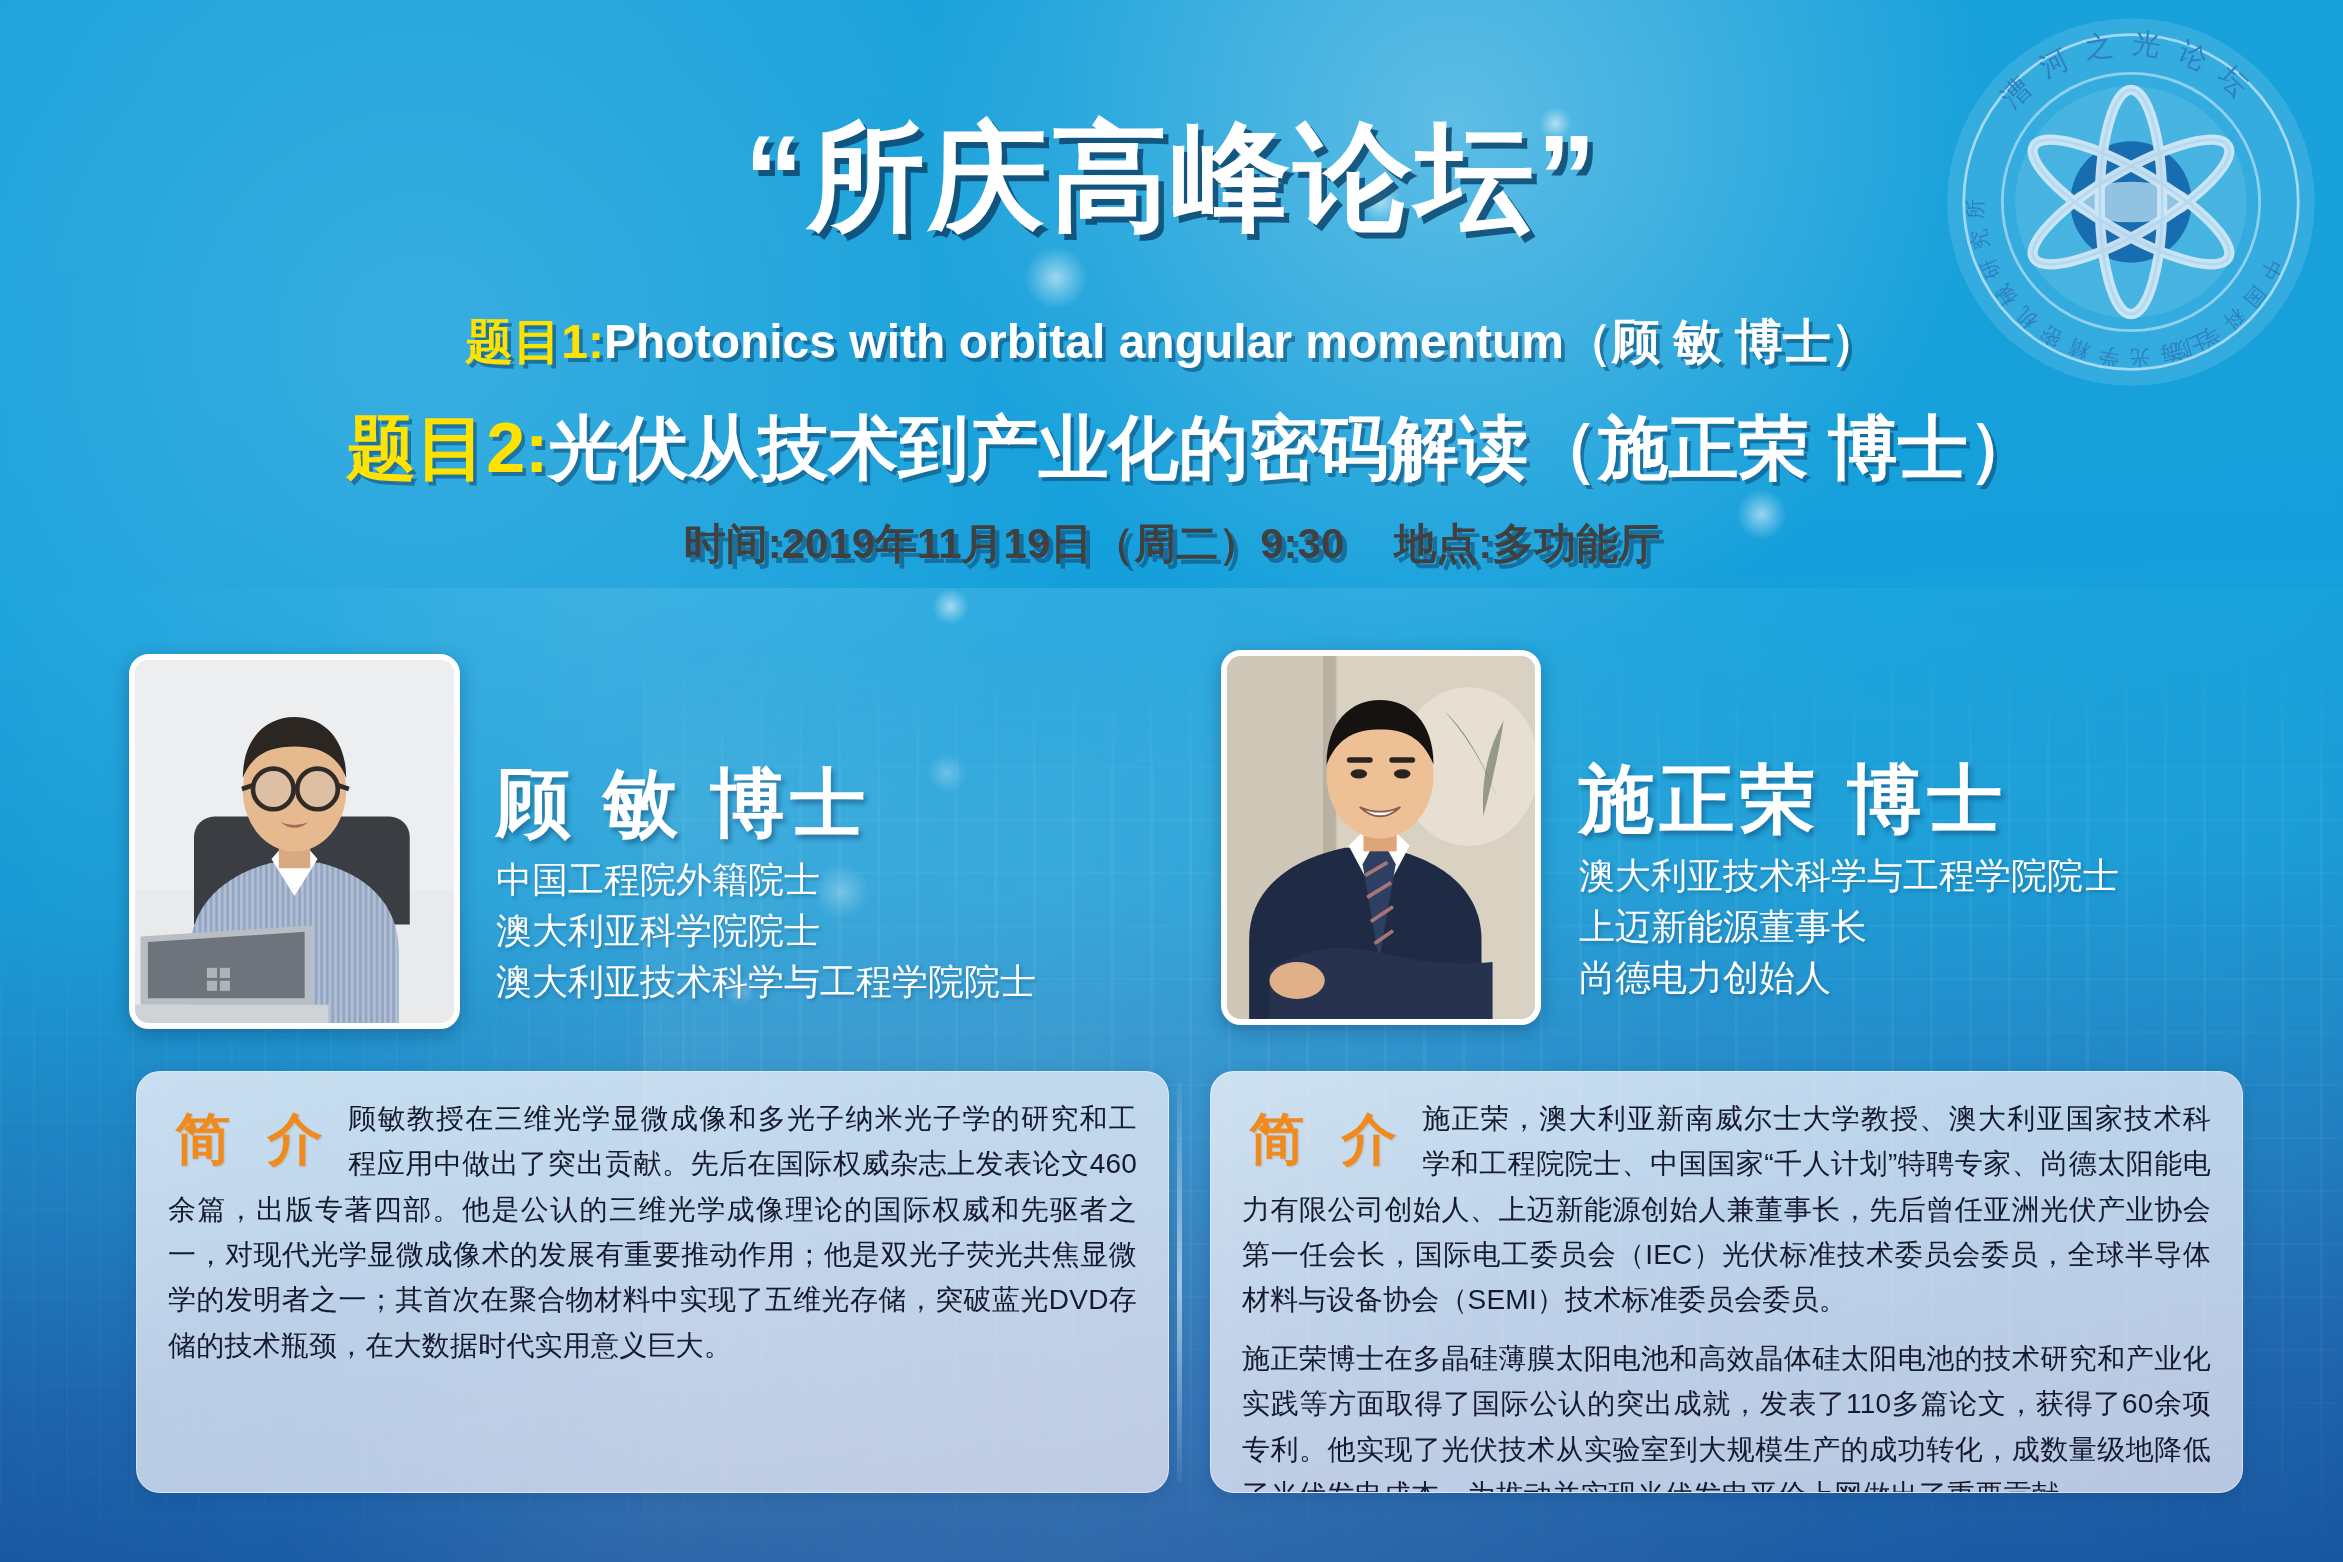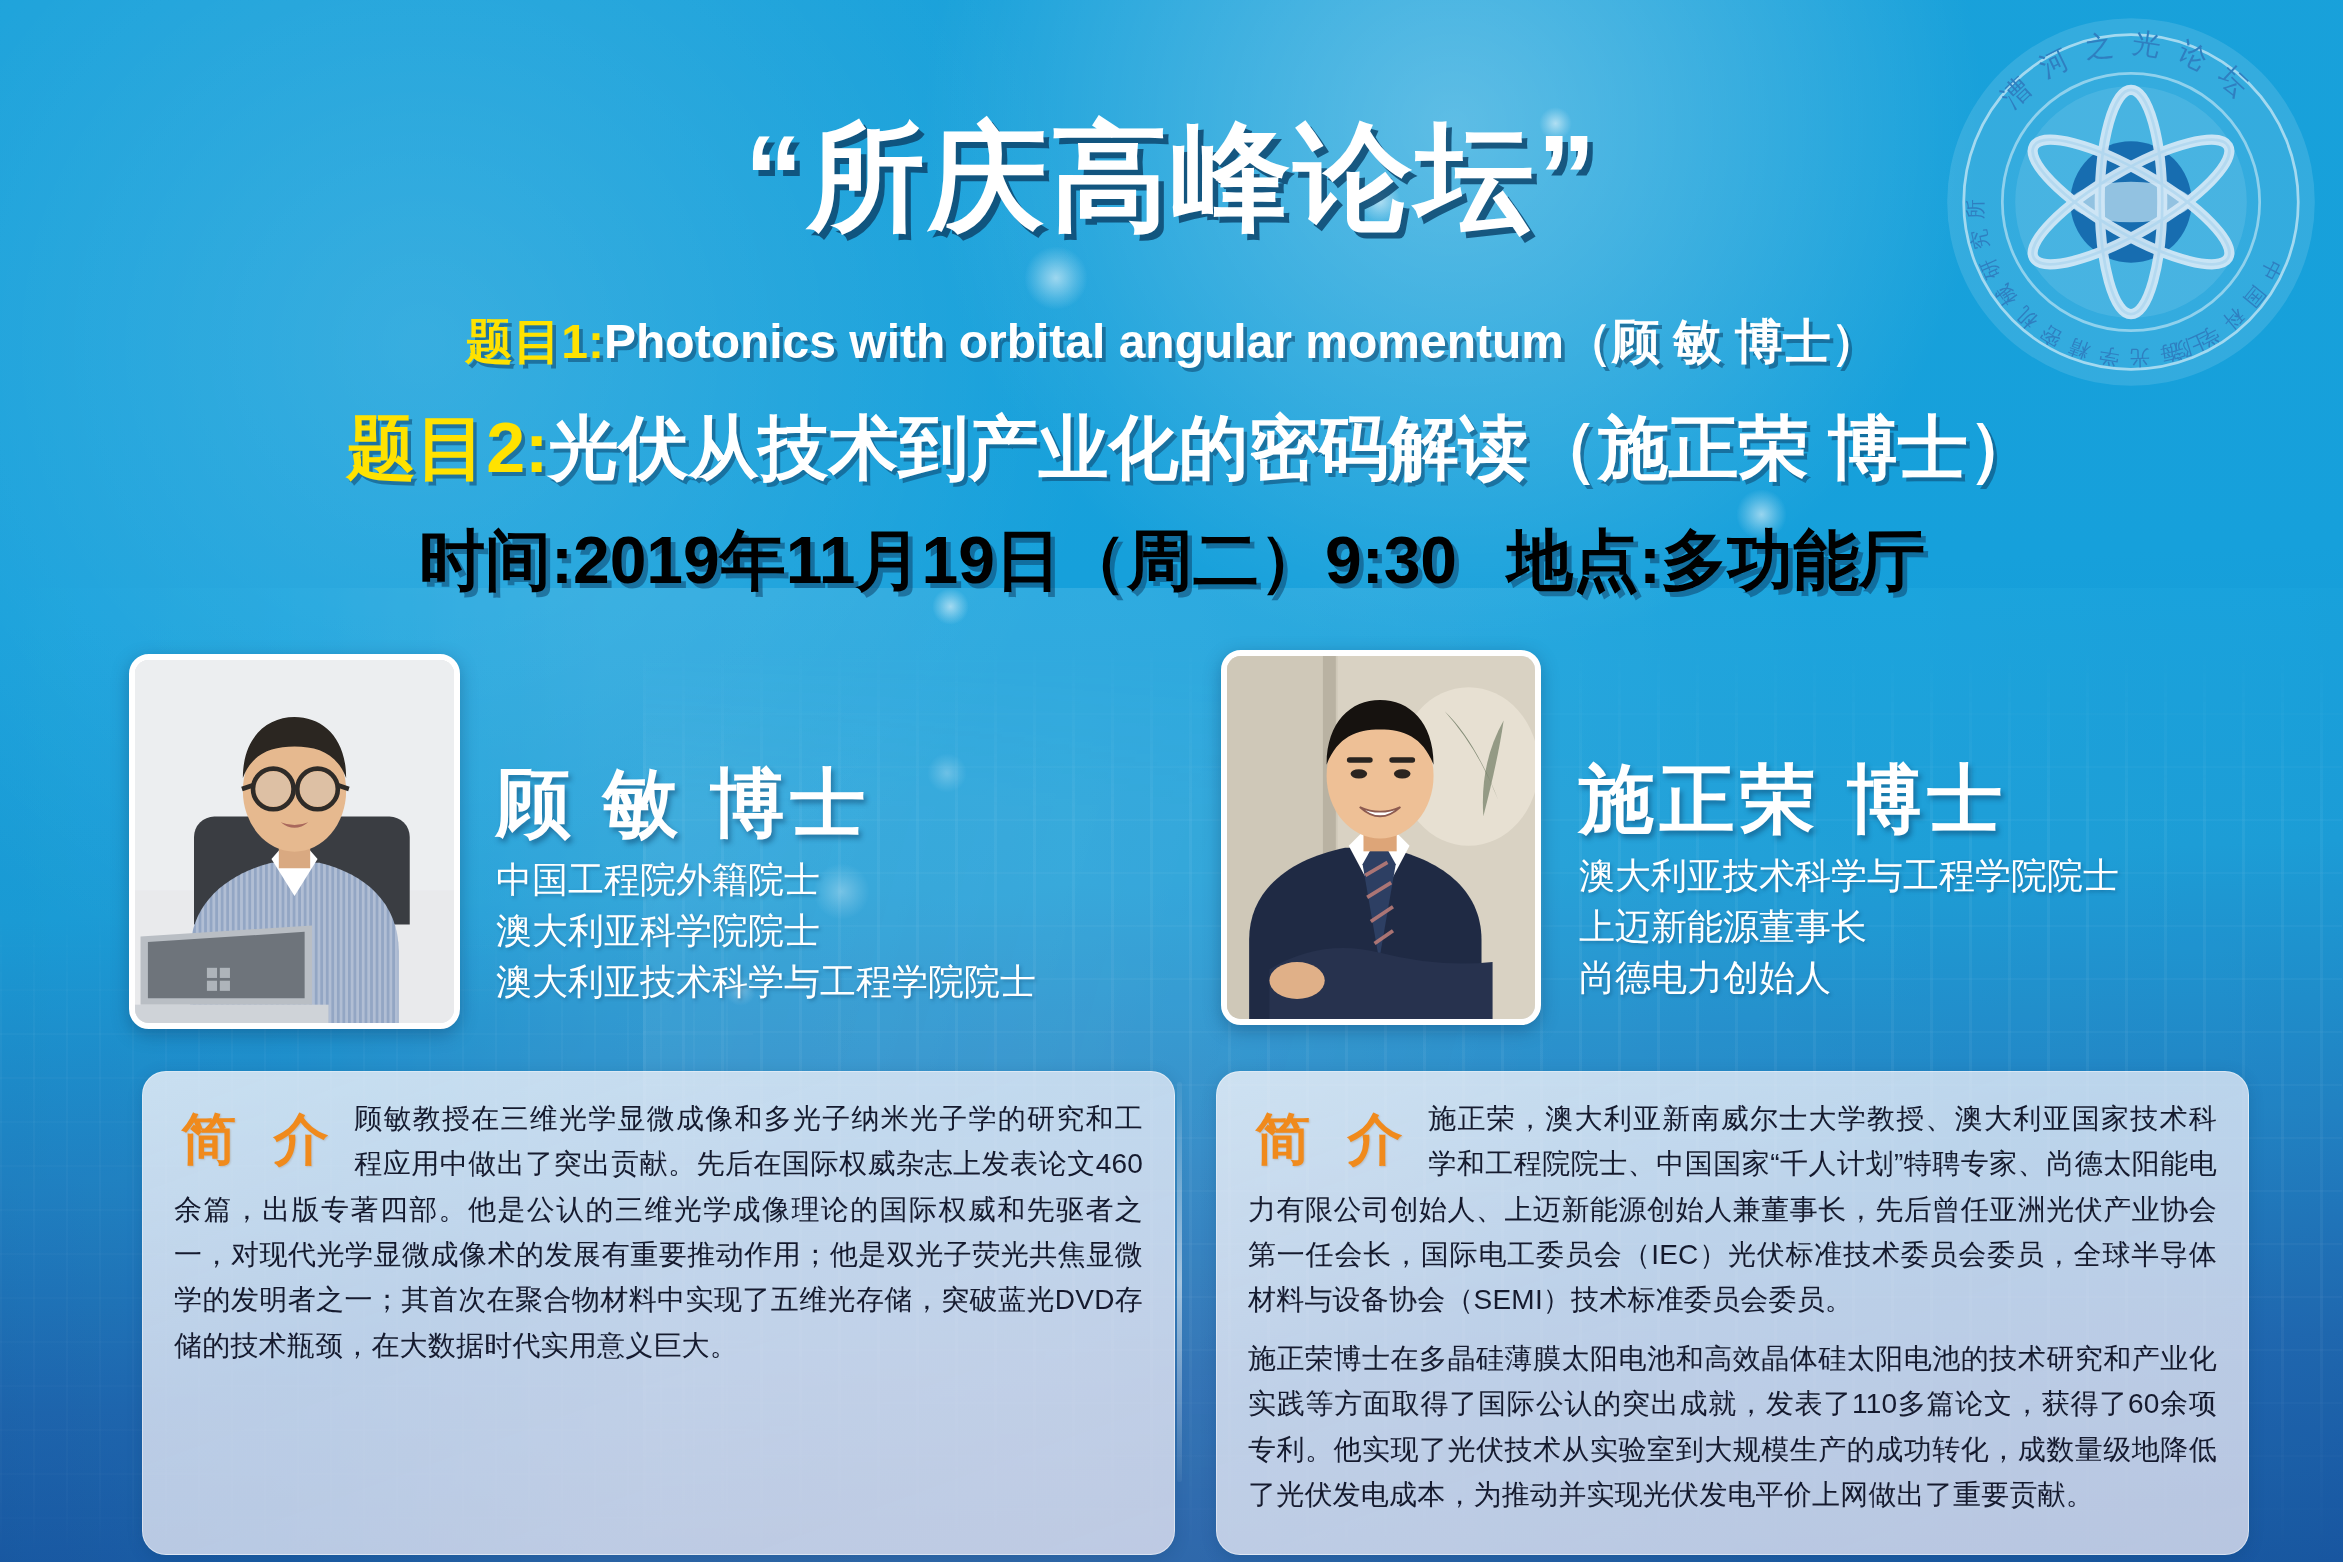--- a/index.html
+++ b/index.html
@@ -95,23 +95,23 @@
   .topic-label {
     color: #ffe200;
     text-shadow: 3.7px 3.7px 0 rgba(13,70,110,.55);
   }
   .topic-text {
     color: #ffffff;
     text-shadow: 3.7px 3.7px 0 rgba(13,70,110,.55);
   }
   #when-where {
     top: 516px;
-    font-size: 66px;
+    font-size: 42px;
     font-weight: bold;
-    color: #000000;
+    color: #404040;
     text-shadow: 4.6px 4.6px 0 rgba(13,70,110,.55);
   }
   #when-where .gap { display: inline-block; width: 50px; }
 
   
   .speaker { position: absolute; }
   #speaker-left  { left: 129px;  top: 654px; }
   #speaker-right { left: 1221px; top: 650px; }
 
   .photo-frame {
@@ -148,29 +148,28 @@
     white-space: nowrap;
     line-height: 1.42;
     text-shadow: 1.8px 1.8px 3.7px rgba(10,60,100,.35);
   }
 
   
   .bio-panel {
     position: absolute;
     top: 1071px;
     width: 1033px;
-    height: 484px;
+    height: 422px;
     border-radius: 24px;
     box-sizing: border-box;
     padding: 24px 31px 18.4px 31px;
     background: linear-gradient(160deg, rgba(244,244,250,0.80) 0%, rgba(236,238,248,0.76) 40%, rgba(240,236,246,0.74) 100%);
     border: 0.9px solid rgba(255,255,255,.45);
     box-shadow: 0 3.7px 14.7px rgba(8,50,90,.18);
     overflow: hidden;
-    margin-left: 6px;
   }
   #bio-left  { left: 136px; }
   #bio-right { left: 1210px; }
 
   .bio-label {
     float: left;
     font-size: 55px;
     font-weight: bold;
     color: #f08a1c;
     letter-spacing: 11px;

